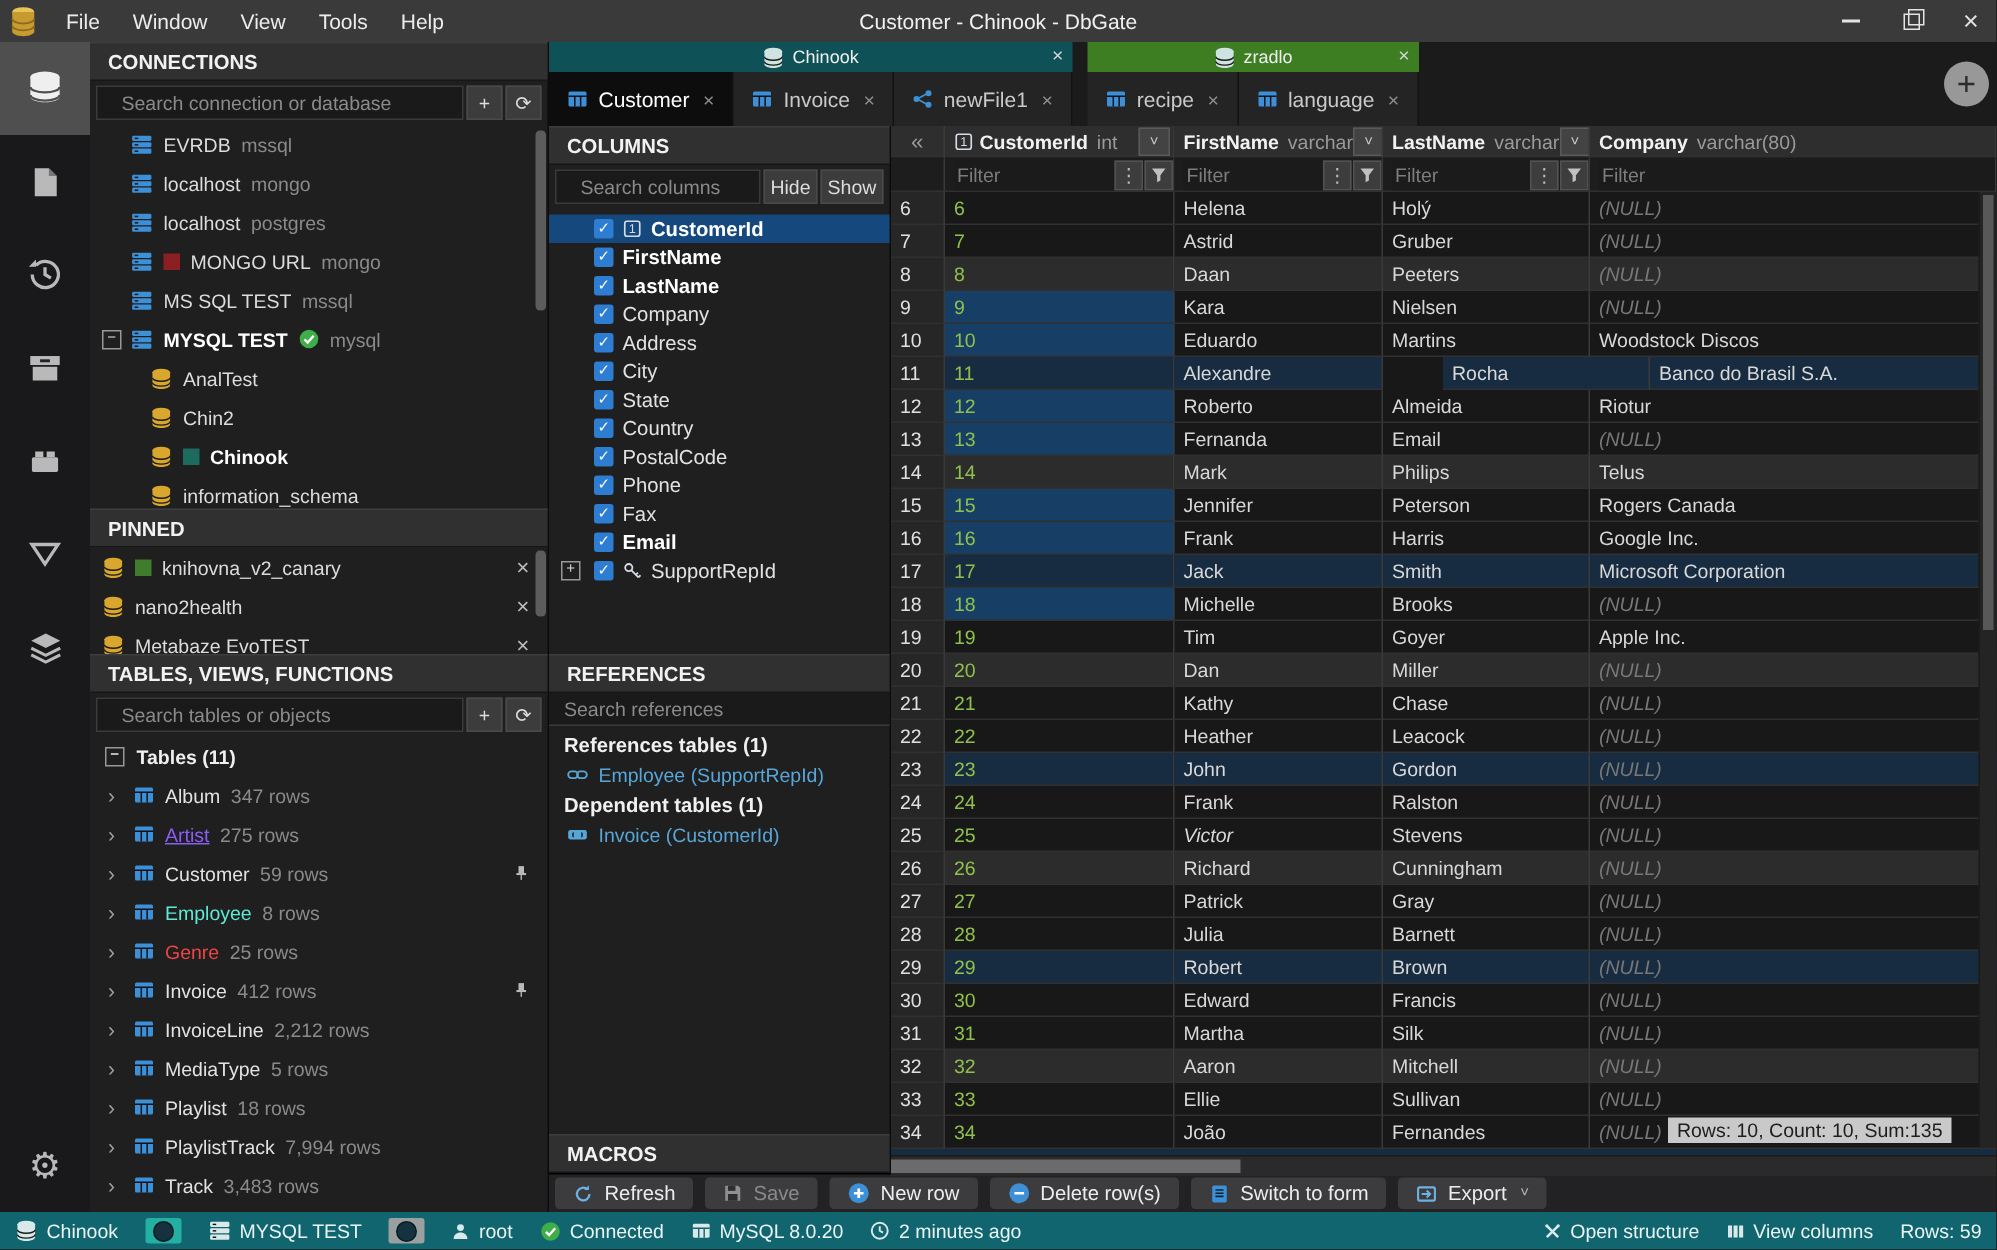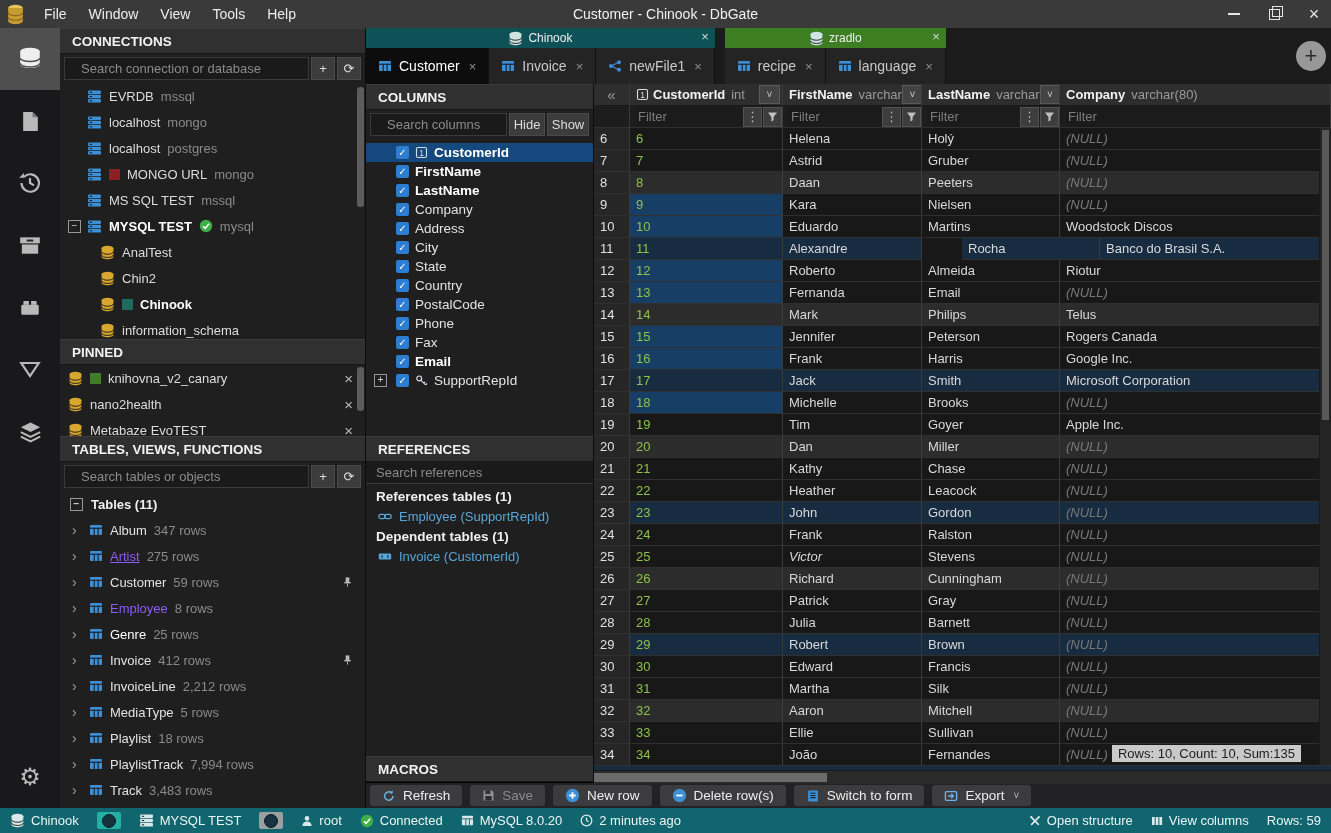--- a/index.html
+++ b/index.html
@@ -430,32 +430,32 @@
           </span>
         </div>
         <div class="tbl-item">
           <span class="chev">›</span>
           <span style="display: flex;">
             <svg width="14" height="14" viewBox="0 0 14 14">
               <rect x="1" y="2" width="12" height="10" rx="1" fill="#3d8fd6"></rect>
               <path d="M1 5.2h12M5.2 5.2V12M9.1 5.2V12" stroke="#10131a" stroke-width="1"></path>
             </svg>
           </span>
-          <span style="color: #8b5cf6;">Employee</span>
+          <span style="color: #5eead4;">Employee</span>
           <span class="rows">8 rows</span>
         </div>
         <div class="tbl-item">
           <span class="chev">›</span>
           <span style="display: flex;">
             <svg width="14" height="14" viewBox="0 0 14 14">
               <rect x="1" y="2" width="12" height="10" rx="1" fill="#3d8fd6"></rect>
               <path d="M1 5.2h12M5.2 5.2V12M9.1 5.2V12" stroke="#10131a" stroke-width="1"></path>
             </svg>
           </span>
-          <span style="color: #ffffff; text-align: right;">Genre</span>
+          <span style="color: #ef4444; text-align: right;">Genre</span>
           <span class="rows">25 rows</span>
         </div>
         <div class="tbl-item">
           <span class="chev">›</span>
           <span style="display: flex;">
             <svg width="14" height="14" viewBox="0 0 14 14">
               <rect x="1" y="2" width="12" height="10" rx="1" fill="#3d8fd6"></rect>
               <path d="M1 5.2h12M5.2 5.2V12M9.1 5.2V12" stroke="#10131a" stroke-width="1"></path>
             </svg>
           </span>

